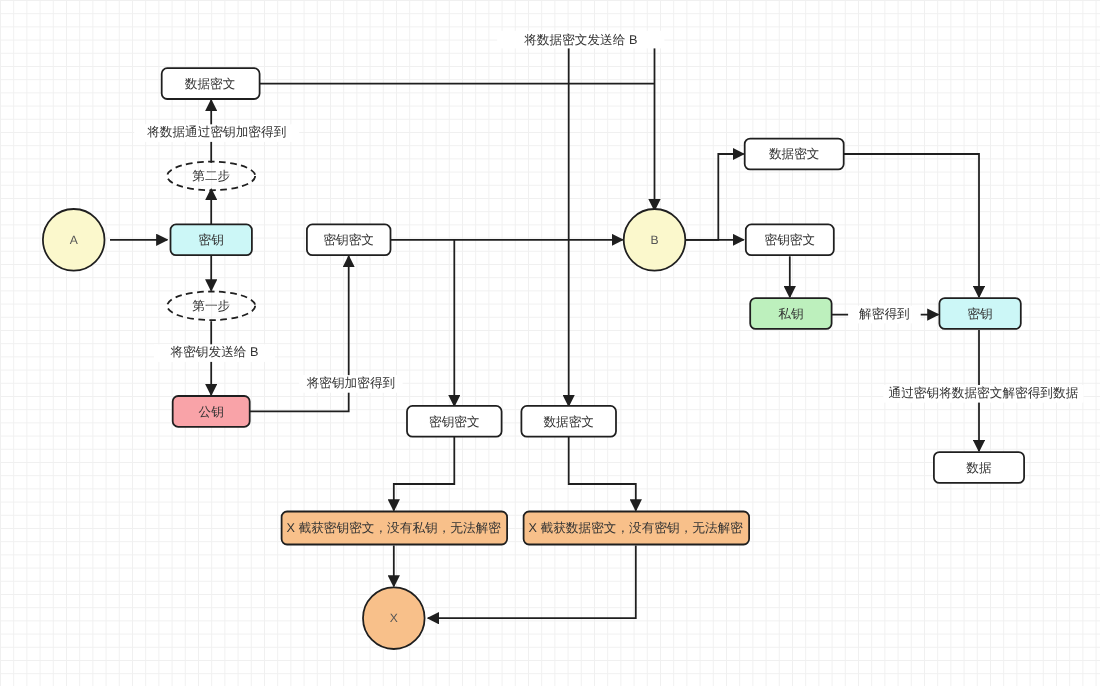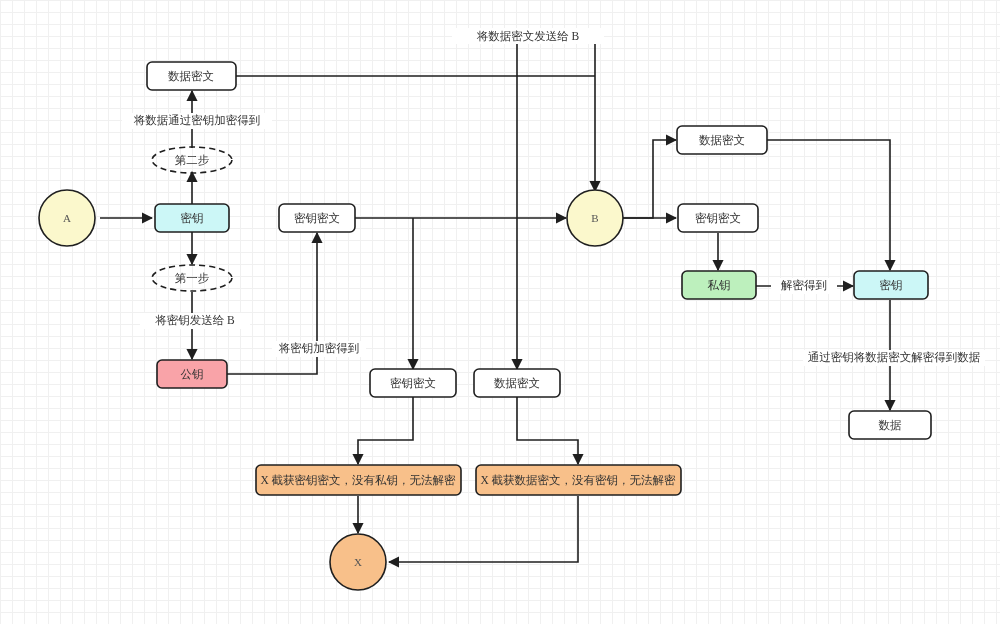--- a/index.html
+++ b/index.html
@@ -9,21 +9,20 @@
     width:1000px;height:624px;
     background-color:#ffffff;
     background-image:
       linear-gradient(to right, #f0f0f0 1px, transparent 1px),
       linear-gradient(to bottom, #f0f0f0 1px, transparent 1px),
       linear-gradient(to right, #e0e0e0 1px, transparent 1px),
       linear-gradient(to bottom, #e0e0e0 1px, transparent 1px);
     background-size:12px 12px,12px 12px,60px 60px,60px 60px;
     background-position:0 0,0 0,0 0,0 0;
     overflow:hidden;
-    font-family:Liberation Serif, serif;
   }
   svg.layer{position:absolute;left:0;top:0;width:1000px;height:624px;}
   .edge{fill:none;stroke:#1f1f1f;stroke-width:1.6;}
   .node-rect{stroke:#1f1f1f;stroke-width:1.6;}
   .node-ellipse{fill:none;stroke:#1f1f1f;stroke-width:1.6;stroke-dasharray:6 4;}
   .node-circle{stroke:#1f1f1f;stroke-width:1.6;}
   .nlabel{font-size:11.5px;fill:#333333;text-anchor:middle;dominant-baseline:middle;}
   .elabel{font-size:11.5px;fill:#333333;text-anchor:middle;dominant-baseline:middle;}
   .elabel-bg{fill:#ffffff;}
   .clabel{font-size:11px;fill:#555555;text-anchor:middle;dominant-baseline:middle;}

